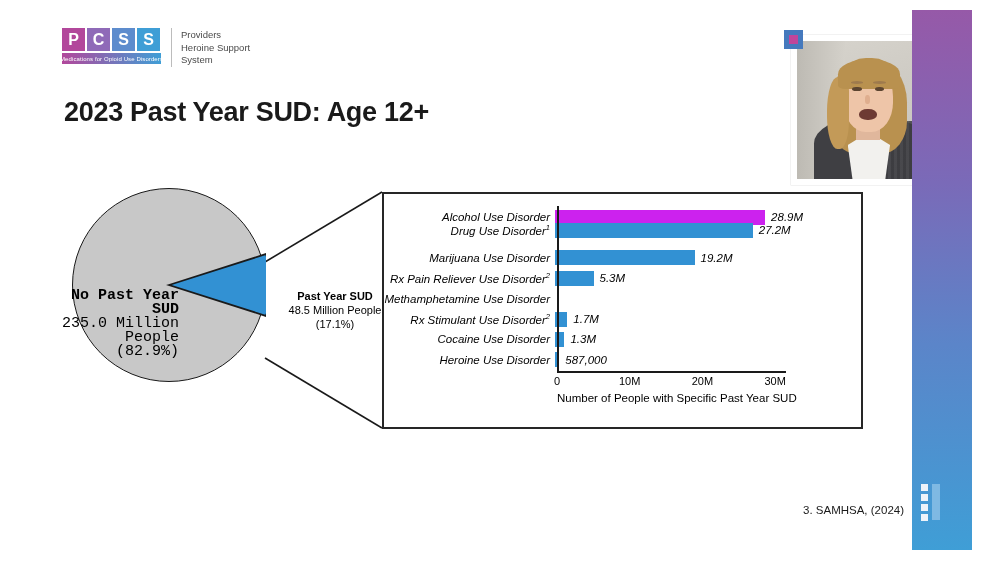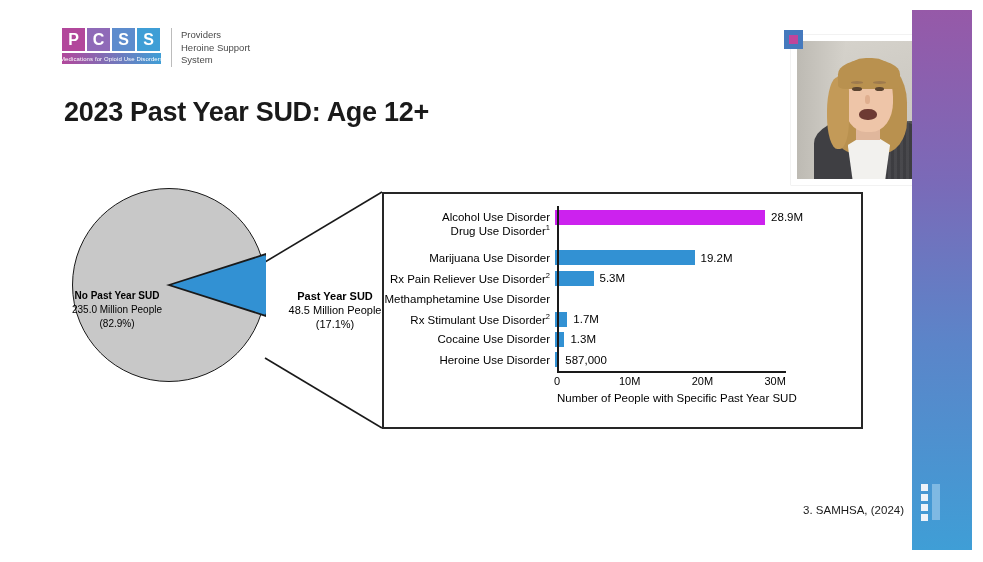--- a/index.html
+++ b/index.html
@@ -109,25 +109,25 @@
   }
   #pie-wedge {
     position: absolute;
     inset: 0;
   }
   #pie-label-no {
     position: absolute;
     left: 55px;
     top: 289px;
     width: 124px;
-    text-align: center;
-    font-size: 10px;
+    text-align: right;
+    font-size: 15px;
     line-height: 14px;
     color: #000;
-    font-family: Liberation Sans, sans-serif;
+    font-family: Liberation Mono, monospace;
   }
   #pie-label-no .hdr { font-weight: bold; }
   #pie-label-past {
     position: absolute;
     left: 274px;
     top: 289px;
     width: 122px;
     text-align: center;
     font-size: 11px;
     line-height: 14px;
@@ -159,20 +159,21 @@
     position: absolute;
     left: 0; top: 0;
     width: 100%; height: 100%;
   }
   .bar-row {
     position: absolute;
     left: 0;
     height: 18px;
     display: flex;
     align-items: center;
+    font-style: italic;
   }
   .bar-cat {
     width: 171px;
     text-align: right;
     padding-right: 5px;
     font-size: 11.5px;
     color: #000;
     white-space: nowrap;
     font-family: "Liberation Sans", sans-serif;
     box-sizing: border-box;
@@ -440,20 +441,24 @@
       <div id="bar-rows">
           <div class="bar-row" style="top: 14px; width: 482px;">
             <div class="bar-cat">Alcohol Use Disorder</div>
             <div class="bar-track">
               <div class="bar-fill" style="width: 210.098px; background: rgb(204, 34, 238);"></div>
               <div class="bar-val">28.9M</div>
             </div>
           </div>
           <div class="bar-row" style="top: 27px; width: 482px;">
             <div class="bar-cat">Drug Use Disorder<sup>1</sup></div>
+            <div class="bar-track">
+              <div class="bar-fill" style="width: 197.74px; background: rgb(50, 145, 211);"></div>
+              <div class="bar-val">27.2M</div>
+            </div>
           </div>
           <div class="bar-row" style="top: 54.8px; width: 482px;">
             <div class="bar-cat">Marijuana Use Disorder</div>
             <div class="bar-track">
               <div class="bar-fill" style="width: 139.581px; background: rgb(50, 145, 211);"></div>
               <div class="bar-val">19.2M</div>
             </div>
           </div>
           <div class="bar-row" style="top: 75.2px; width: 482px;">
             <div class="bar-cat">Rx Pain Reliever Use Disorder<sup>2</sup></div>

